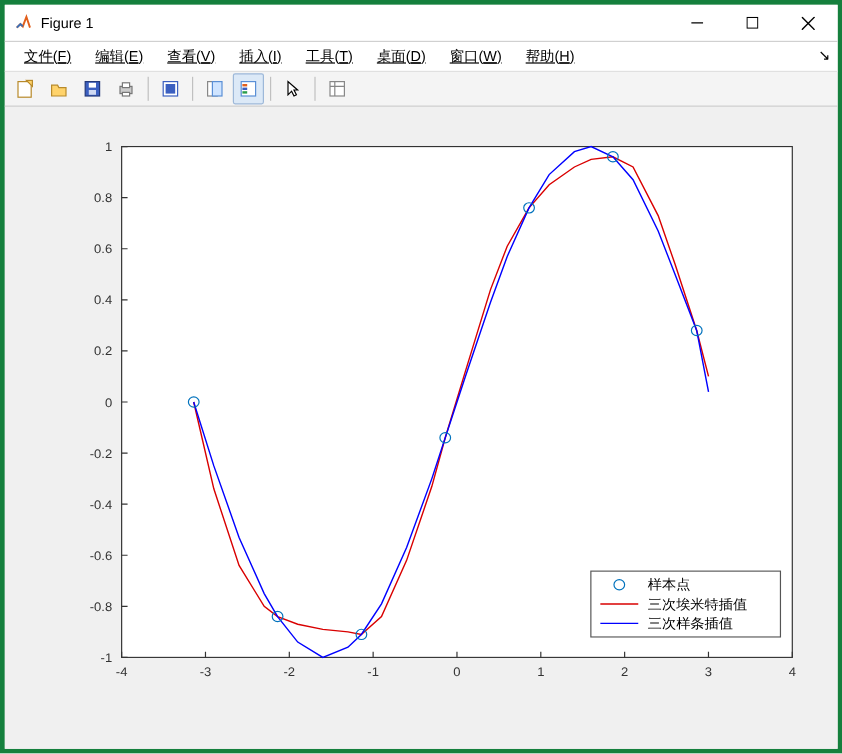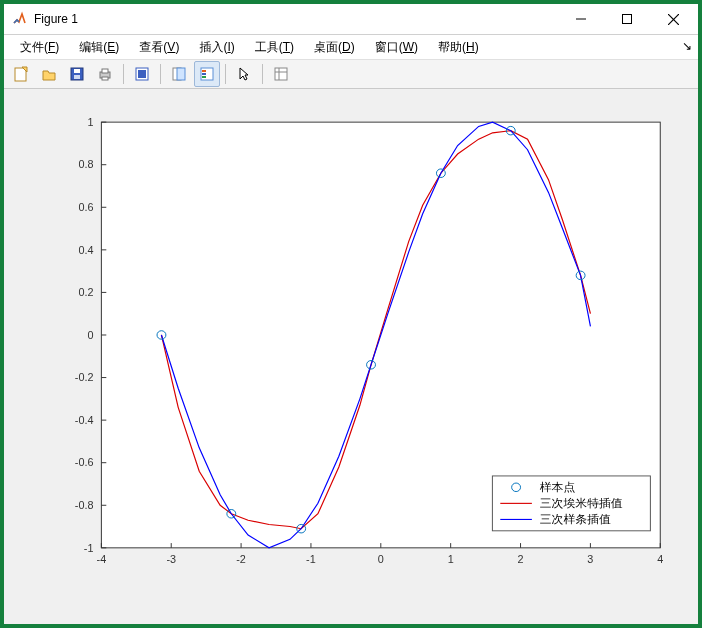--- a/index.html
+++ b/index.html
@@ -4,21 +4,21 @@
 <style>
   html,body{margin:0;padding:0;font-family:"Microsoft YaHei","Segoe UI",sans-serif;font-size:12px;background:#fff;color:#000;}
   .window{width:702px;height:628px;border:4px solid #15803d;box-sizing:border-box;background:#f0f0f0;display:flex;flex-direction:column;}
   .titlebar{height:30px;background:#fff;display:flex;align-items:center;padding:0 2px 0 8px;border-bottom:1px solid #d0d0d0;}
   .title-icon{width:16px;height:16px;margin-right:6px;}
   .title-text{flex:0 0 auto;font-size:12px;}
   .title-spacer{flex:1;}
   .win-btn{width:46px;height:30px;display:flex;align-items:center;justify-content:center;}
   .win-btn svg{display:block;}
   .menubar{height:24px;background:#fff;display:flex;align-items:center;padding:0 6px;border-bottom:1px solid #e0e0e0;position:relative;}
-  .menu-item{padding:2px 10px;font-size:12px;cursor:default;}
+  .menu-item{padding:2px 10px;font-size:12px;cursor:default;text-decoration:underline;}
   .menu-ul{text-decoration:underline;}
   .menu-arrow{position:absolute;right:6px;top:4px;font-size:12px;}
   .toolbar{height:28px;background:#f4f4f4;border-bottom:1px solid #c9c9c9;display:flex;align-items:center;padding:0 4px;gap:2px;}
   .tool-btn{width:24px;height:24px;display:flex;align-items:center;justify-content:center;border:1px solid transparent;border-radius:2px;}
   .tool-btn.active{border-color:#9db8d9;background:#dce9f7;}
   .tool-sep{width:1px;height:20px;background:#c0c0c0;margin:0 3px;}
   .plot-area{flex:1;background:#f0f0f0;position:relative;}
   .axes-outer{position:absolute;left:48px;top:18px;right:18px;bottom:44px;}
   svg.axes{width:100%;height:100%;display:block;}
   .tick-label{font-size:11px;fill:#333;}

